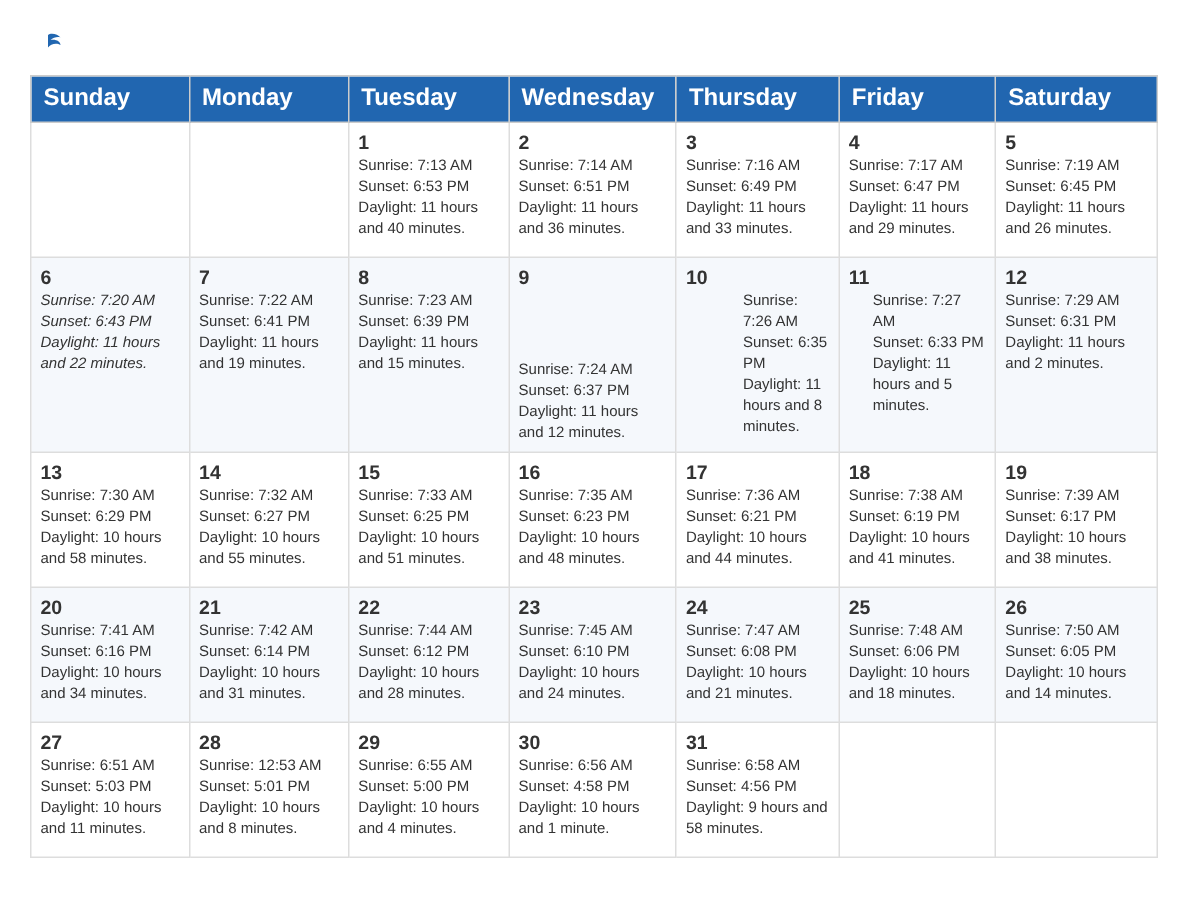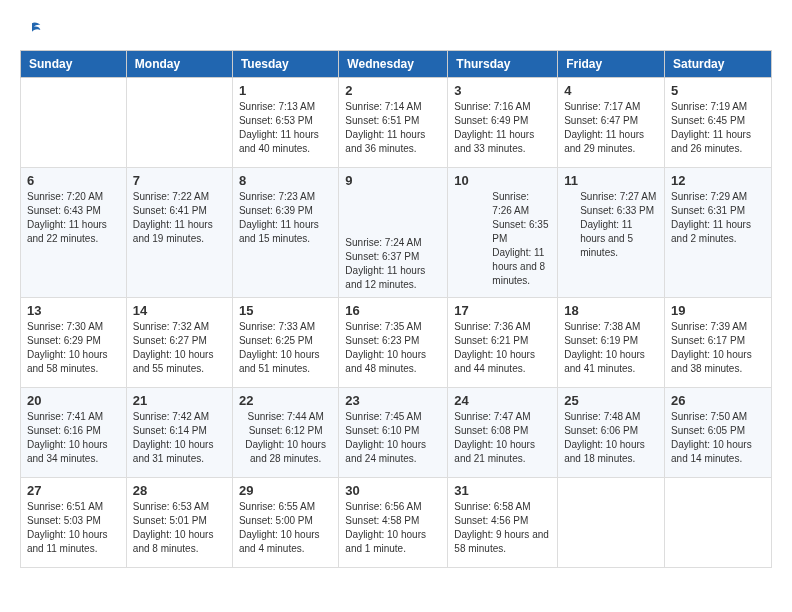--- a/index.html
+++ b/index.html
@@ -54,21 +54,21 @@
     }
     .calendar {
       width: 100%;
       border-collapse: collapse;
     }
     .calendar th {
       background-color: #2166b0;
       color: white;
       text-align: left;
       padding: 6px 8px;
-      font-size: 12px;
+      font-size: 16px;
       font-weight: bold;
       border: 1px solid #ccc;
     }
     .calendar td {
       border: 1px solid #ddd;
       vertical-align: top;
       padding: 5px 6px;
       font-size: 11px;
       color: #333;
       width: 113px;
@@ -158,21 +158,21 @@
         <td>
           <span class="day-number">5</span>
           <div class="day-info" style="white-space: pre-line;">Sunrise: 7:19 AM
 Sunset: 6:45 PM
 Daylight: 11 hours and 26 minutes.</div>
         </td>
       </tr>
       <tr>
         <td>
           <span class="day-number">6</span>
-          <div class="day-info" style="white-space: pre-line;">Sunrise: 7:20 AM
+          <div class="day-info" style="white-space: pre-line; font-style: italic;">Sunrise: 7:20 AM
 Sunset: 6:43 PM
 Daylight: 11 hours and 22 minutes.</div>
         </td>
         <td>
           <span class="day-number">7</span>
           <div class="day-info" style="white-space: pre-line;">Sunrise: 7:22 AM
 Sunset: 6:41 PM
 Daylight: 11 hours and 19 minutes.</div>
         </td>
         <td>
@@ -258,21 +258,21 @@
 Daylight: 10 hours and 34 minutes.</div>
         </td>
         <td>
           <span class="day-number">21</span>
           <div class="day-info" style="white-space: pre-line;">Sunrise: 7:42 AM
 Sunset: 6:14 PM
 Daylight: 10 hours and 31 minutes.</div>
         </td>
         <td>
           <span class="day-number">22</span>
-          <div class="day-info" style="white-space: pre-line; text-align: center;">Sunrise: 7:44 AM
+          <div class="day-info" style="white-space: pre-line;">Sunrise: 7:44 AM
 Sunset: 6:12 PM
 Daylight: 10 hours and 28 minutes.</div>
         </td>
         <td>
           <span class="day-number">23</span>
           <div class="day-info" style="white-space: pre-line;">Sunrise: 7:45 AM
 Sunset: 6:10 PM
 Daylight: 10 hours and 24 minutes.</div>
         </td>
         <td>
@@ -296,21 +296,21 @@
       </tr>
       <tr>
         <td>
           <span class="day-number">27</span>
           <div class="day-info" style="white-space: pre-line;">Sunrise: 6:51 AM
 Sunset: 5:03 PM
 Daylight: 10 hours and 11 minutes.</div>
         </td>
         <td>
           <span class="day-number">28</span>
-          <div class="day-info" style="white-space: pre-line;">Sunrise: 6:53 AM
+          <div class="day-info" style="white-space: pre-line;">Sunrise: 12:53 AM
 Sunset: 5:01 PM
 Daylight: 10 hours and 8 minutes.</div>
         </td>
         <td>
           <span class="day-number">29</span>
           <div class="day-info" style="white-space: pre-line;">Sunrise: 6:55 AM
 Sunset: 5:00 PM
 Daylight: 10 hours and 4 minutes.</div>
         </td>
         <td>

